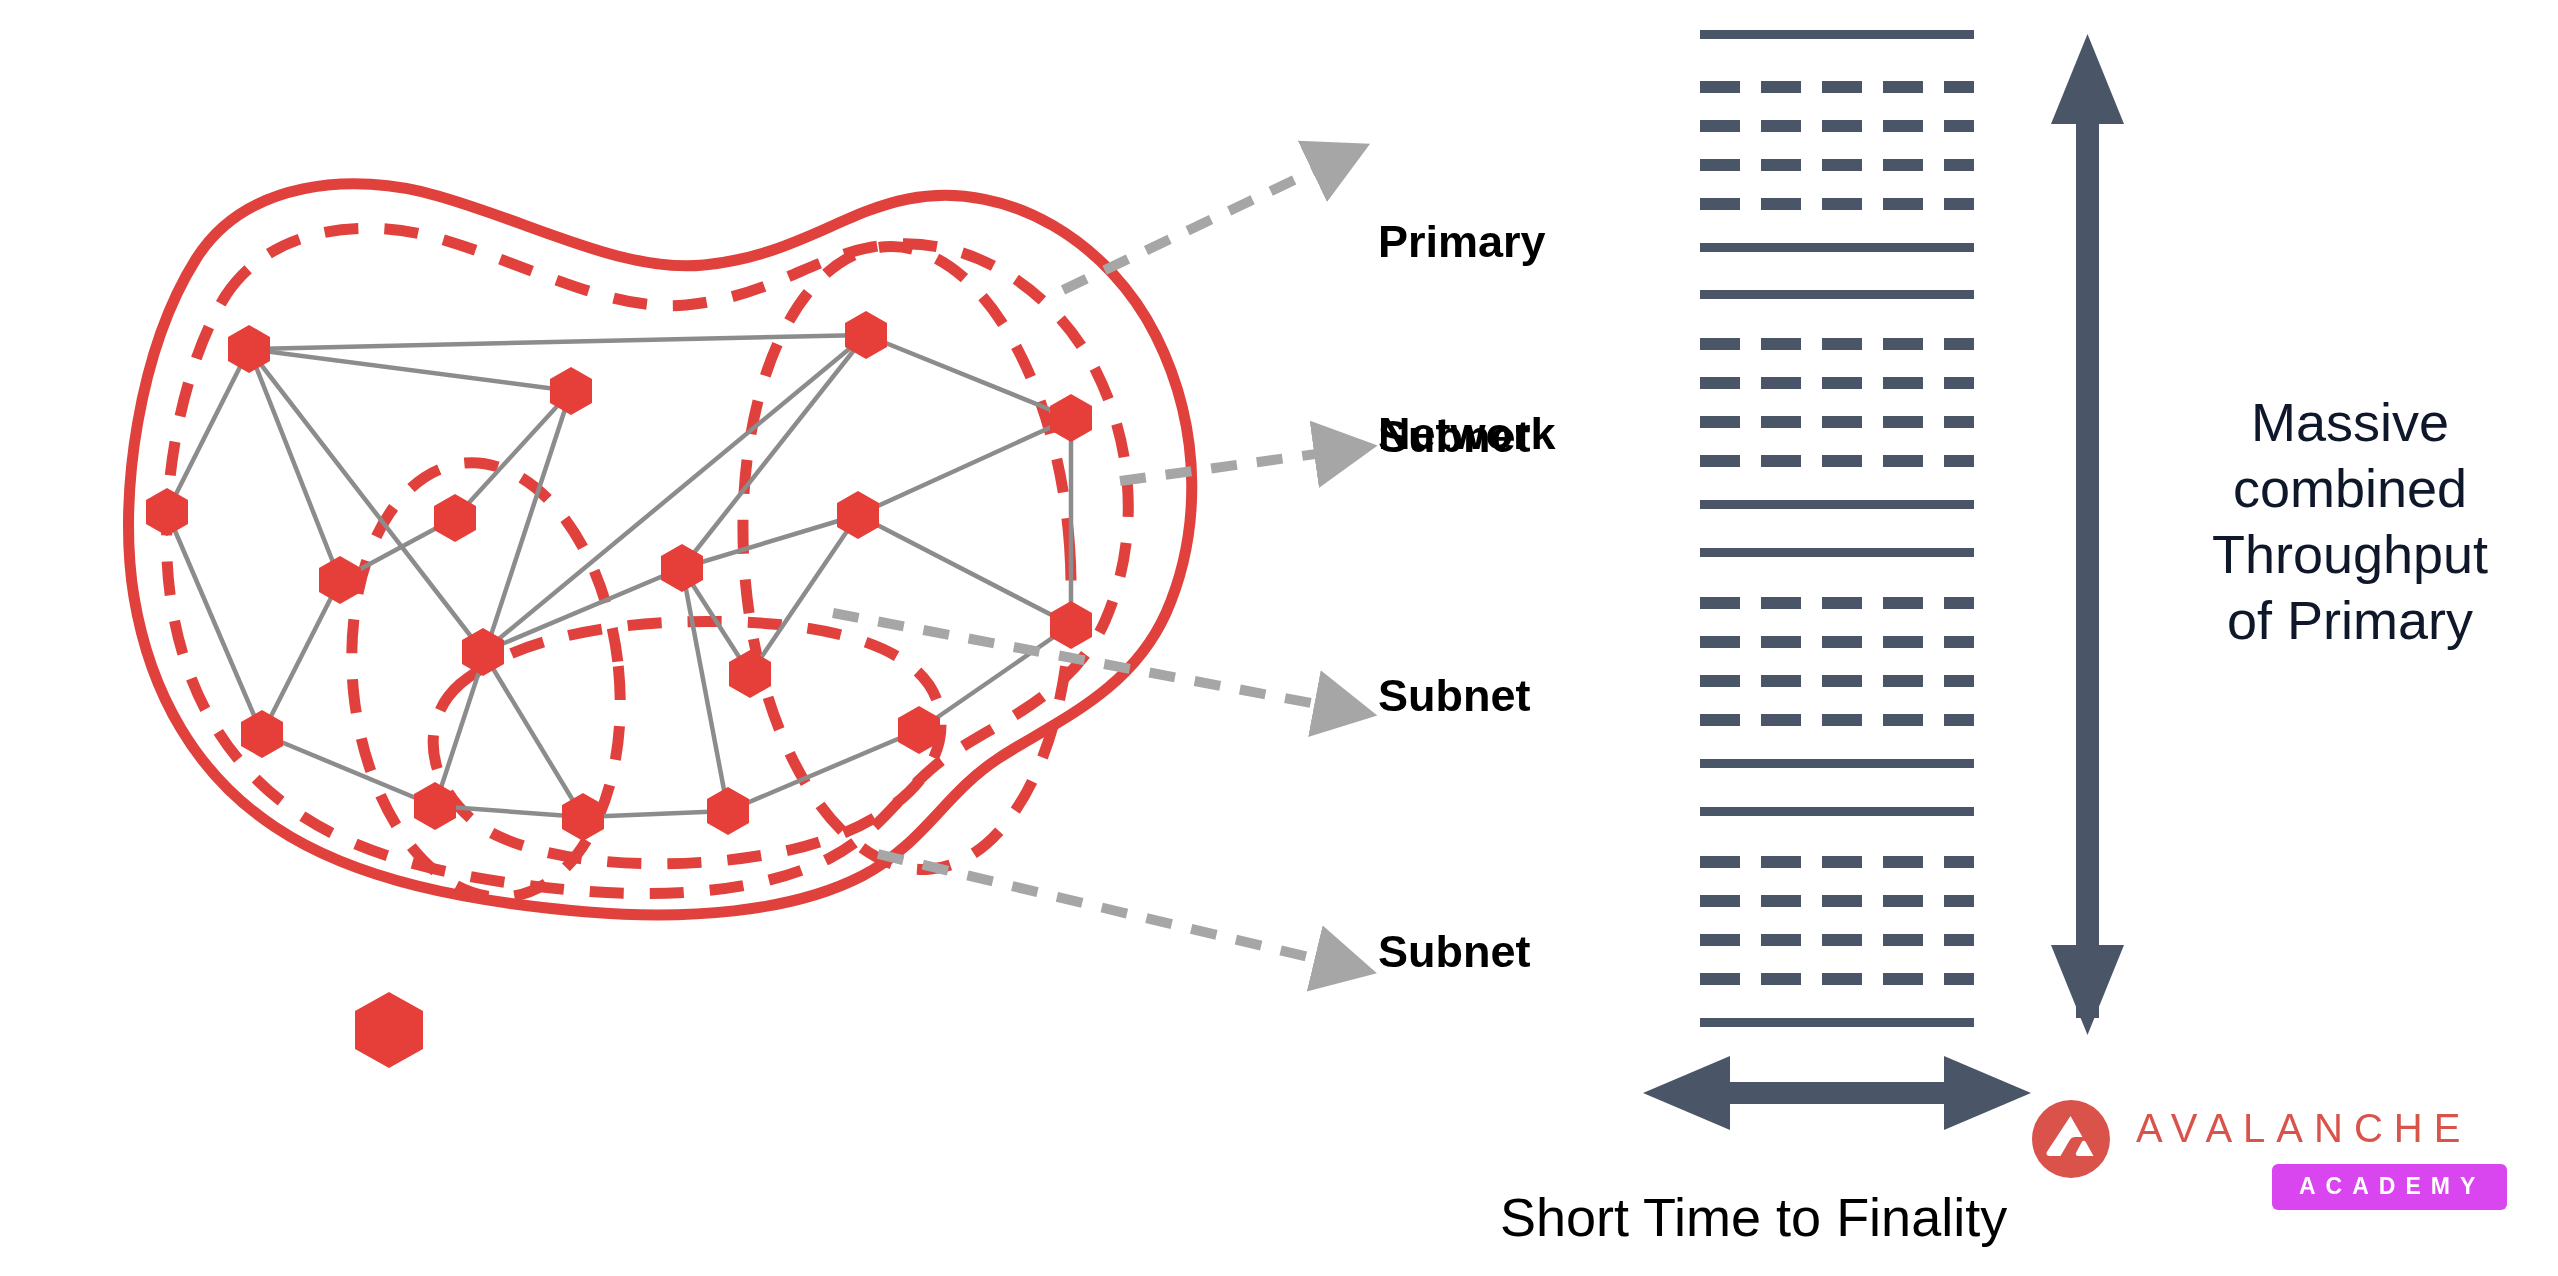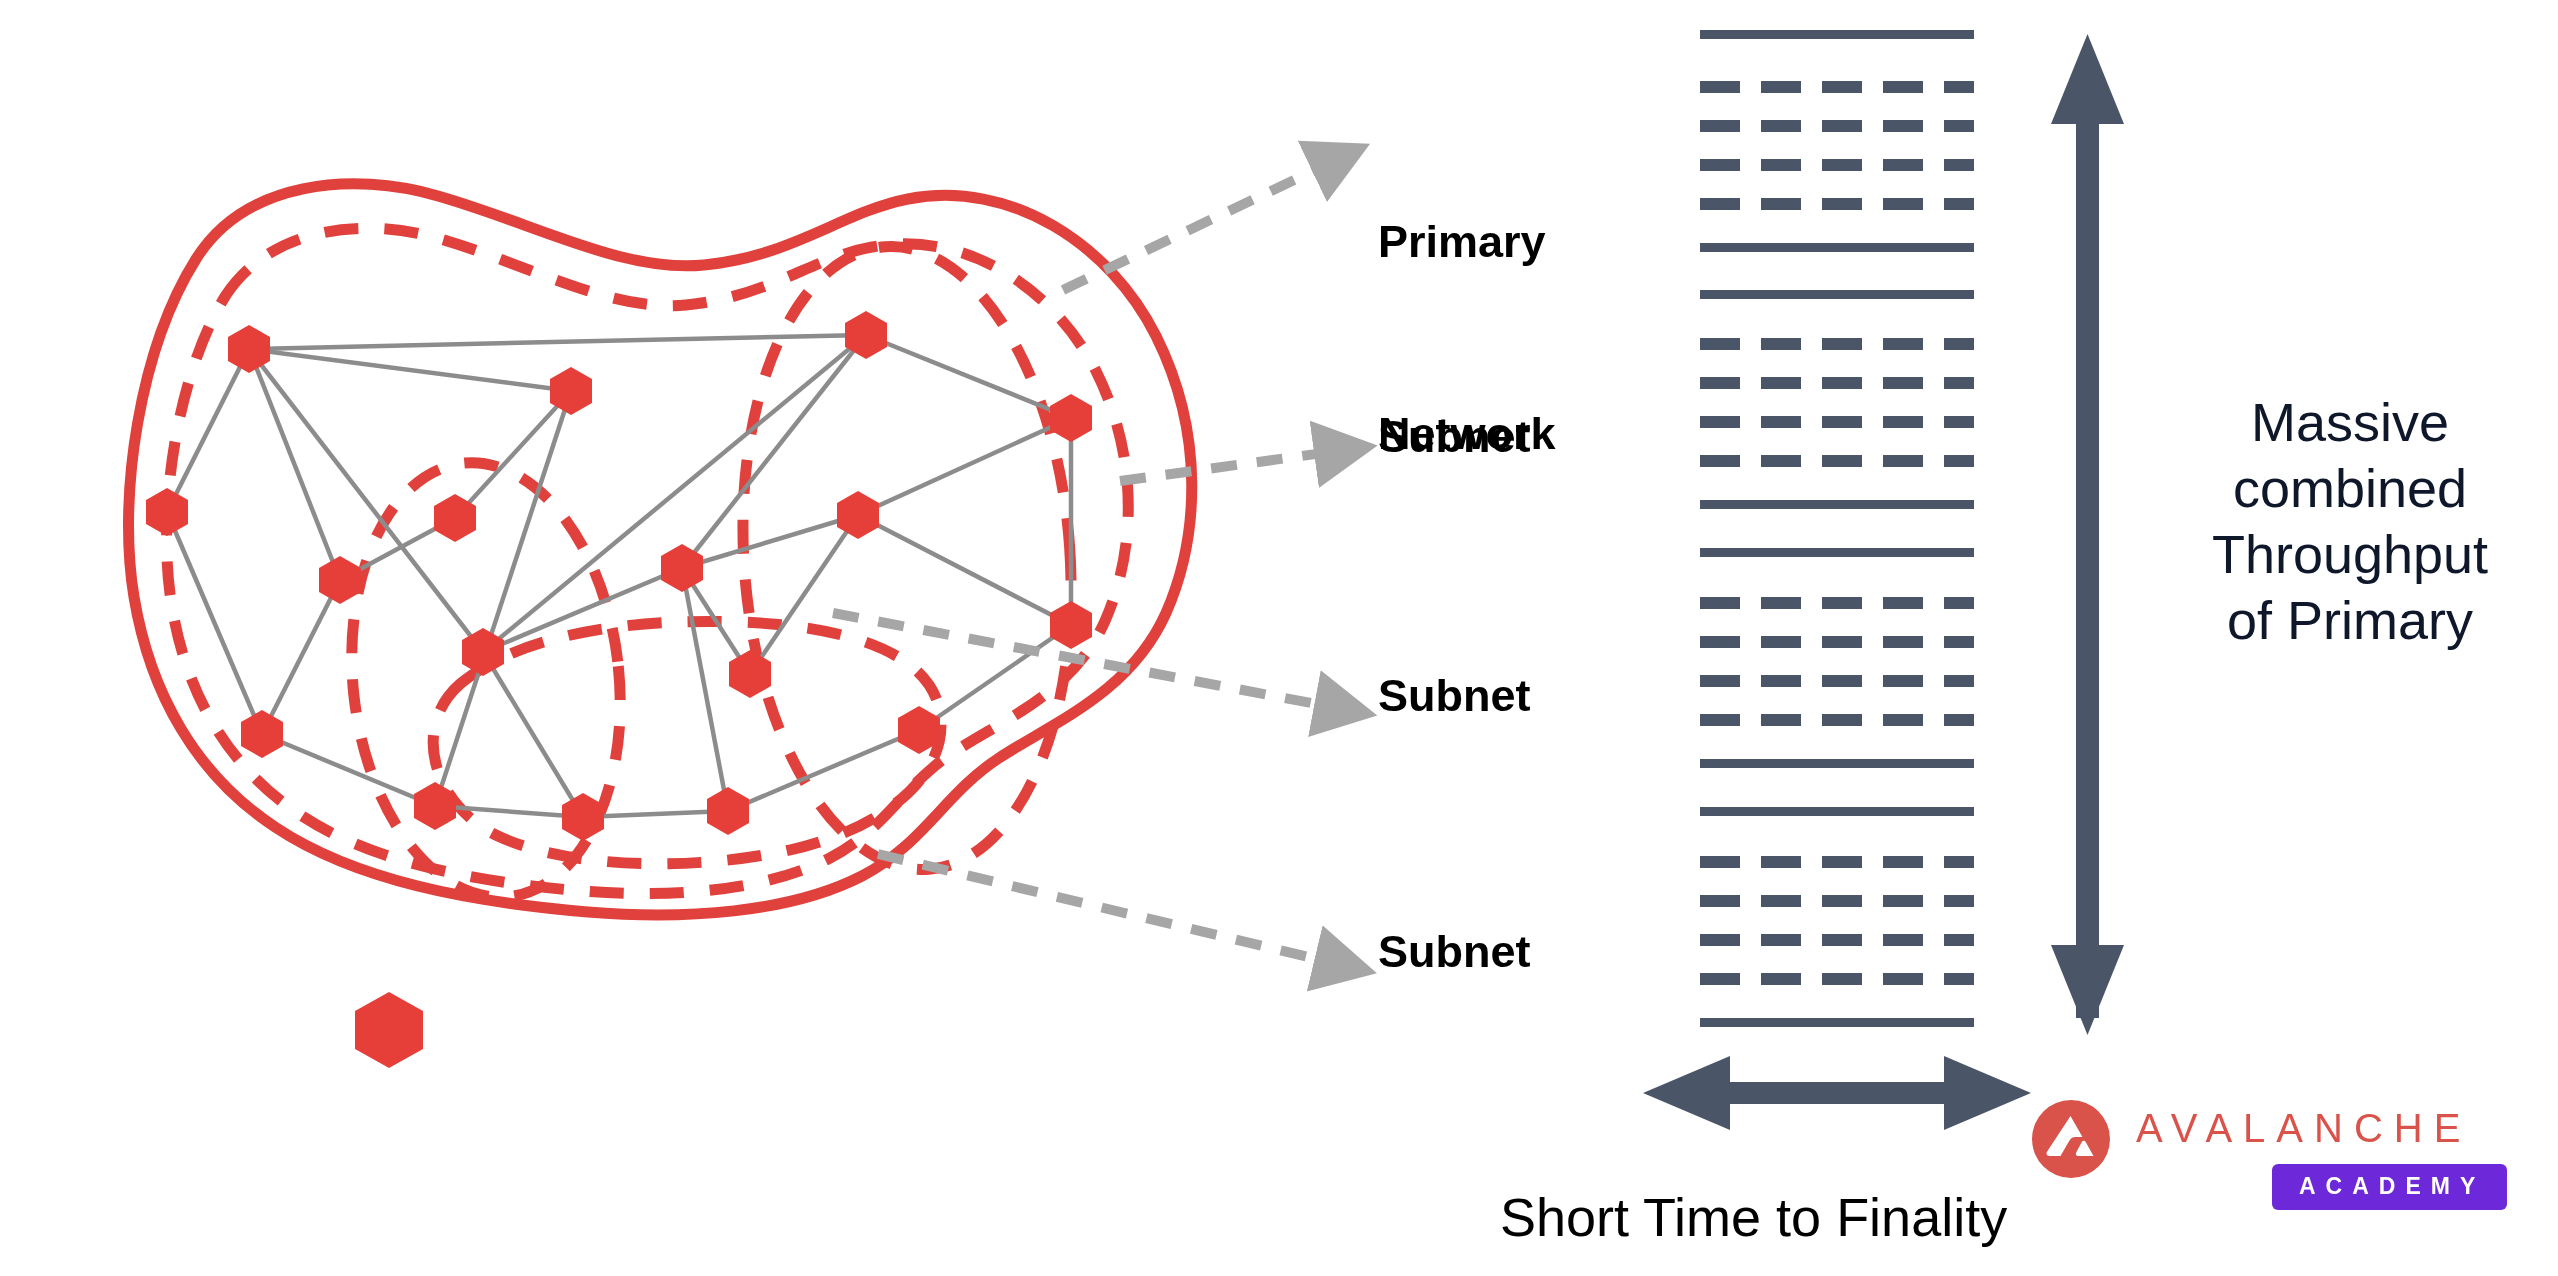--- a/index.html
+++ b/index.html
@@ -115,21 +115,21 @@
     top: 8px;
     font-size: 40px;
     letter-spacing: 11px;
     color: #d9534b;
     font-weight: 400;
   }
   #logo-academy-badge {
     position: absolute;
     left: 240px;
     top: 66px;
-    background: #6d28d9;
+    background: #d946ef;
     border-radius: 6px;
     padding: 9px 22px 10px 27px;
   }
   #logo-academy-text {
     font-size: 23px;
     letter-spacing: 10px;
     color: #ffffff;
     font-weight: bold;
   }
 </style>

